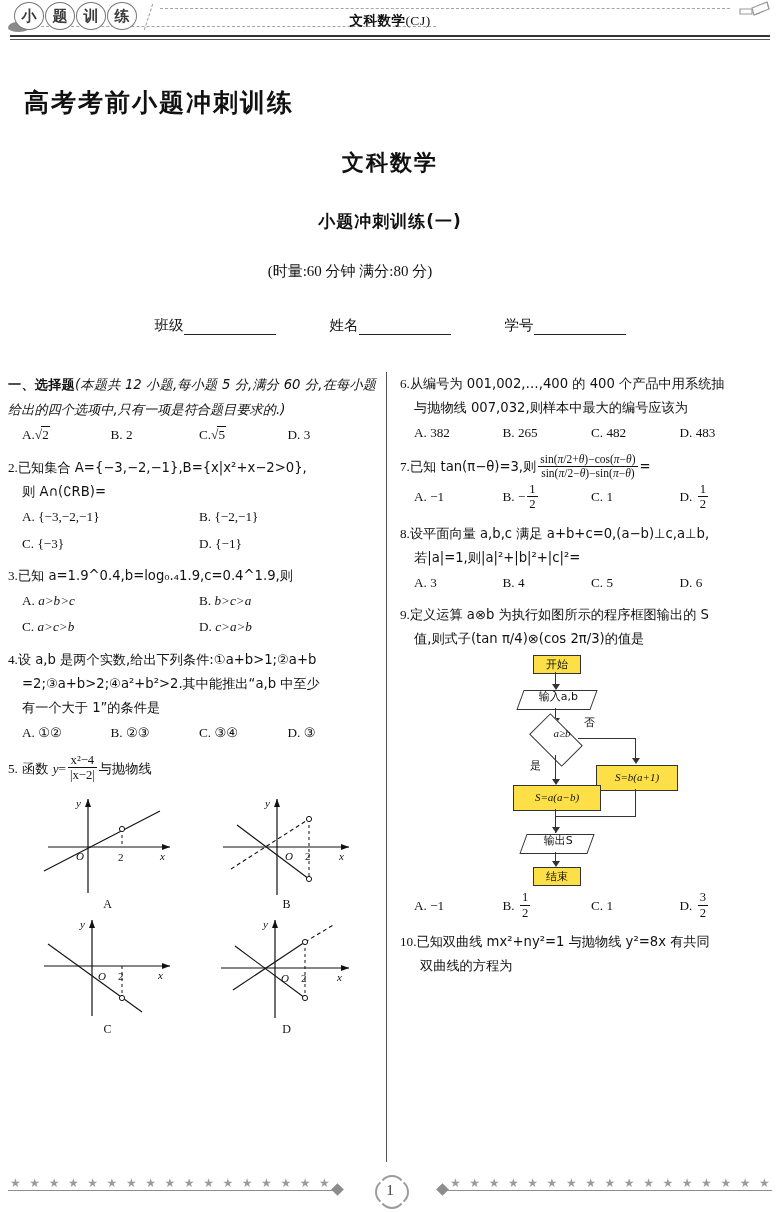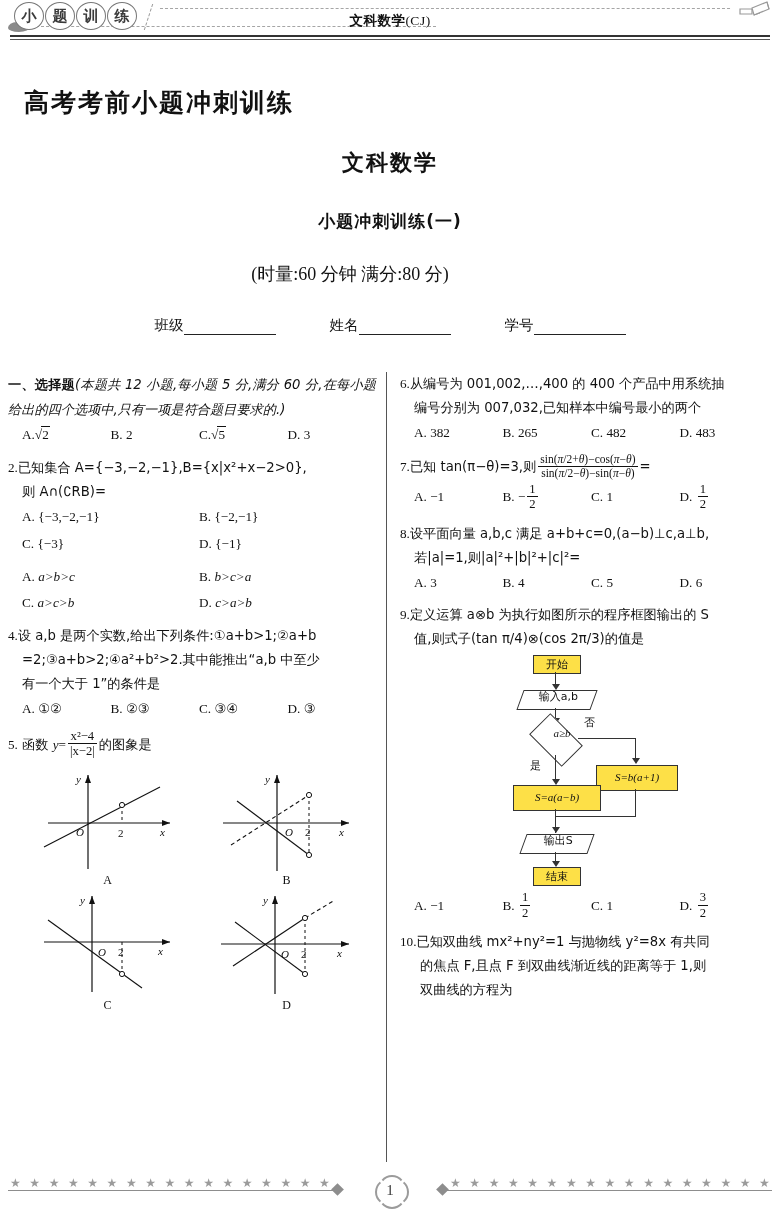--- a/index.html
+++ b/index.html
@@ -125,21 +125,21 @@
     font-family: "DejaVu Sans", sans-serif;
     font-size: 17px;
     font-weight: bold;
     letter-spacing: 1px;
   }
   .doc-meta {
     position: absolute;
     left: 0; top: 262px;
     width: 700px;
     text-align: center;
-    font-size: 18px;
+    font-size: 15px;
   }
   .fill-row {
     position: absolute;
     left: 0; top: 316px;
     width: 780px;
     display: flex;
     justify-content: center;
     gap: 54px;
     font-size: 14.5px;
   }
@@ -431,20 +431,23 @@
       <div><span>A.</span> <span>{−3,−2,−1}</span></div>
       <div><span>B.</span> <span>{−2,−1}</span></div>
     </div>
     <div class="opts two">
       <div><span>C.</span> <span>{−3}</span></div>
       <div><span>D.</span> <span>{−1}</span></div>
     </div>
   </div>
 
   <div class="q">
+    <div class="q-text">
+      <span class="num">3.</span><span>已知 a=1.9^0.4,b=log₀.₄1.9,c=0.4^1.9,则</span>
+    </div>
     <div class="opts two">
       <div><span>A.</span> <span class="mi">a&gt;b&gt;c</span></div>
       <div><span>B.</span> <span class="mi">b&gt;c&gt;a</span></div>
     </div>
     <div class="opts two">
       <div><span>C.</span> <span class="mi">a&gt;c&gt;b</span></div>
       <div><span>D.</span> <span class="mi">c&gt;a&gt;b</span></div>
     </div>
   </div>
 
@@ -458,21 +461,21 @@
       <div><span>A.</span> <span>①②</span></div>
       <div><span>B.</span> <span>②③</span></div>
       <div><span>C.</span> <span>③④</span></div>
       <div><span>D.</span> <span>③</span></div>
     </div>
   </div>
 
   <div class="q">
     <div class="q-text">
       <span class="num">5.</span>
-      <span>函数 </span><span class="mi">y</span><span class="mn">=</span><span class="frac"><span class="top">x²−4</span><span class="bot">|x−2|</span></span><span>的图象是</span>
+      <span>函数 </span><span class="mi">y</span><span class="mn">=</span><span class="frac"><span class="top">x²−4</span><span class="bot">|x−2|</span></span><span>与抛物线</span>
     </div>
 
     <div class="graph-grid">
 
       <div class="graph-cell">
         <svg width="155" height="115" viewBox="0 0 155 115">
           <line x1="18" y1="62" x2="140" y2="62" stroke="#111" stroke-width="1.2"></line>
           <polygon points="140,62 132,59 132,65" fill="#111"></polygon>
           <line x1="58" y1="108" x2="58" y2="14" stroke="#111" stroke-width="1.2"></line>
           <polygon points="58,14 55,22 61,22" fill="#111"></polygon>
@@ -546,21 +549,21 @@
     </div>
   </div>
 </div>
 
 <div class="col col-right">
 
   <div class="q">
     <div class="q-text">
       <span class="num">6.</span><span>从编号为 001,002,…,400 的 400 个产品中用系统抽</span>
     </div>
-    <div class="q-text q-indent">编号分别为 007,032,已知样本中编号最小的两个</div>
+    <div class="q-text q-indent">与抛物线 007,032,则样本中最大的编号应该为</div>
     <div class="opts four">
       <div><span>A.</span> <span>382</span></div>
       <div><span>B.</span> <span>265</span></div>
       <div><span>C.</span> <span>482</span></div>
       <div><span>D.</span> <span>483</span></div>
     </div>
   </div>
 
   <div class="q">
     <div class="q-text" style="display:flex;align-items:center;">
@@ -647,21 +650,20 @@
       <div><span>B.</span> <span><span class="frac"><span class="top">1</span><span class="bot">2</span></span></span></div>
       <div><span>C.</span> <span>1</span></div>
       <div><span>D.</span> <span><span class="frac"><span class="top">3</span><span class="bot">2</span></span></span></div>
     </div>
   </div>
 
   <div class="q">
     <div class="q-text">
       <span class="num">10.</span><span>已知双曲线 mx²+ny²=1 与抛物线 y²=8x 有共同</span>
     </div>
-    <div class="q-text" style="padding-left:20px;">的焦点 F,且点 F 到双曲线渐近线的距离等于 1,则</div>
     <div class="q-text" style="padding-left:20px;">双曲线的方程为</div>
   </div>
 </div>
 
 <div class="footer">
   <div class="foot-rule l"></div>
   <div class="foot-rule r"></div>
   <div class="stars l">
       <span>★</span>
       <span>★</span>

